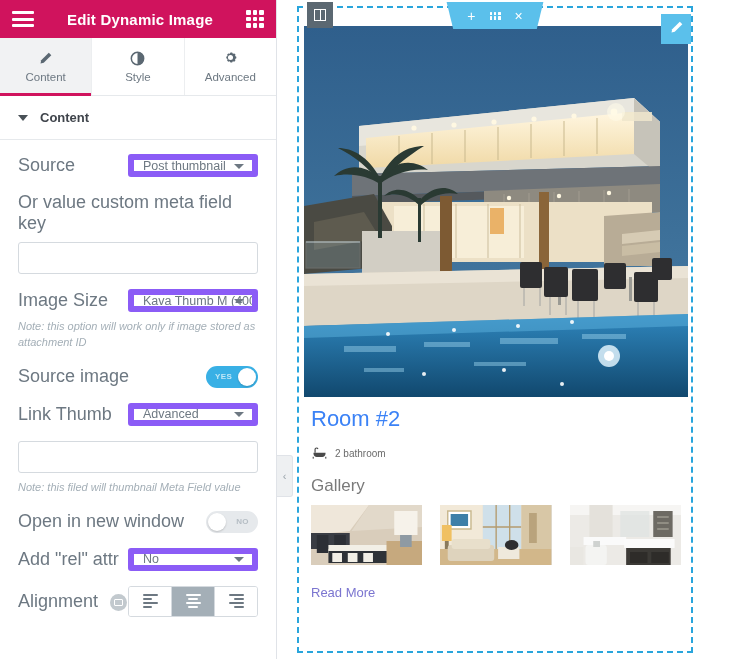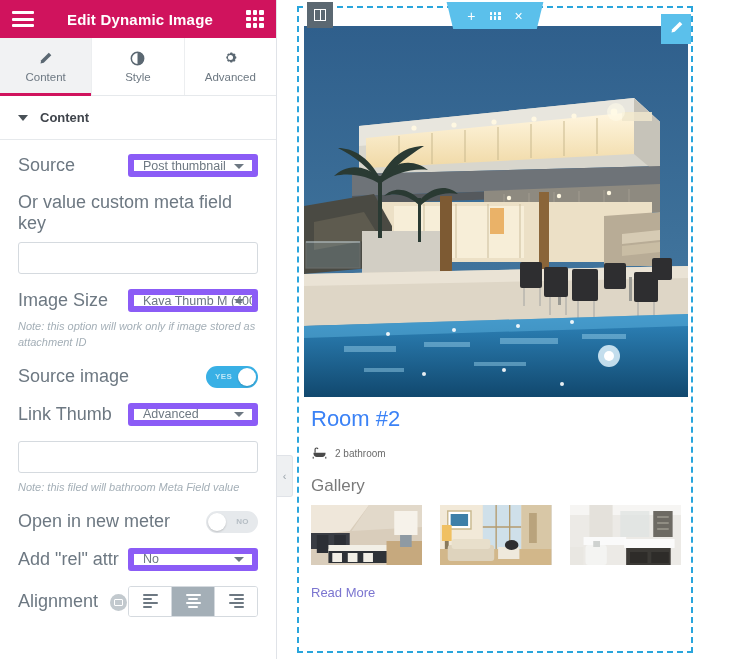--- a/index.html
+++ b/index.html
@@ -363,26 +363,26 @@
           <span class="ctrl-label">Link Thumb</span>
           <div class="select">
             <span>Advanced</span>
             <span class="arr"></span>
           </div>
         </div>
       </div>
 
       <div class="ctrl">
         <input class="textinput" type="text" value="" style="">
-        <div class="note">Note: this filed will bathroom Meta Field value</div>
+        <div class="note">Note: this filed will thumbnail Meta Field value</div>
       </div>
 
       <div class="ctrl">
         <div class="ctrl-row">
-          <span class="ctrl-label">Open in new meter</span>
+          <span class="ctrl-label">Open in new window</span>
           <div class="toggle off">
             <span class="txt">NO</span>
             <span class="knob"></span>
           </div>
         </div>
       </div>
 
       <div class="ctrl">
         <div class="ctrl-row">
           <span class="ctrl-label">Add "rel" attr</span>

